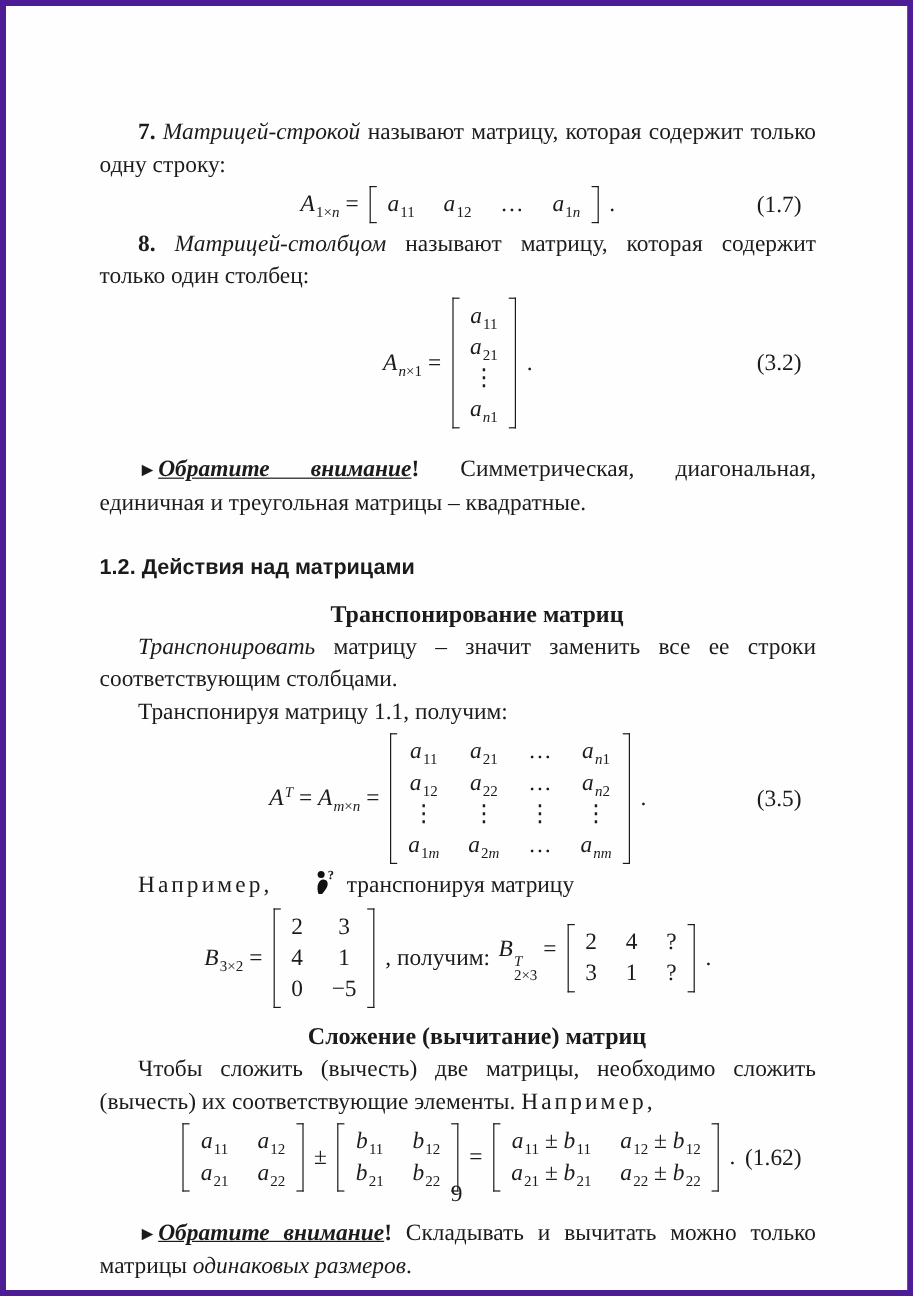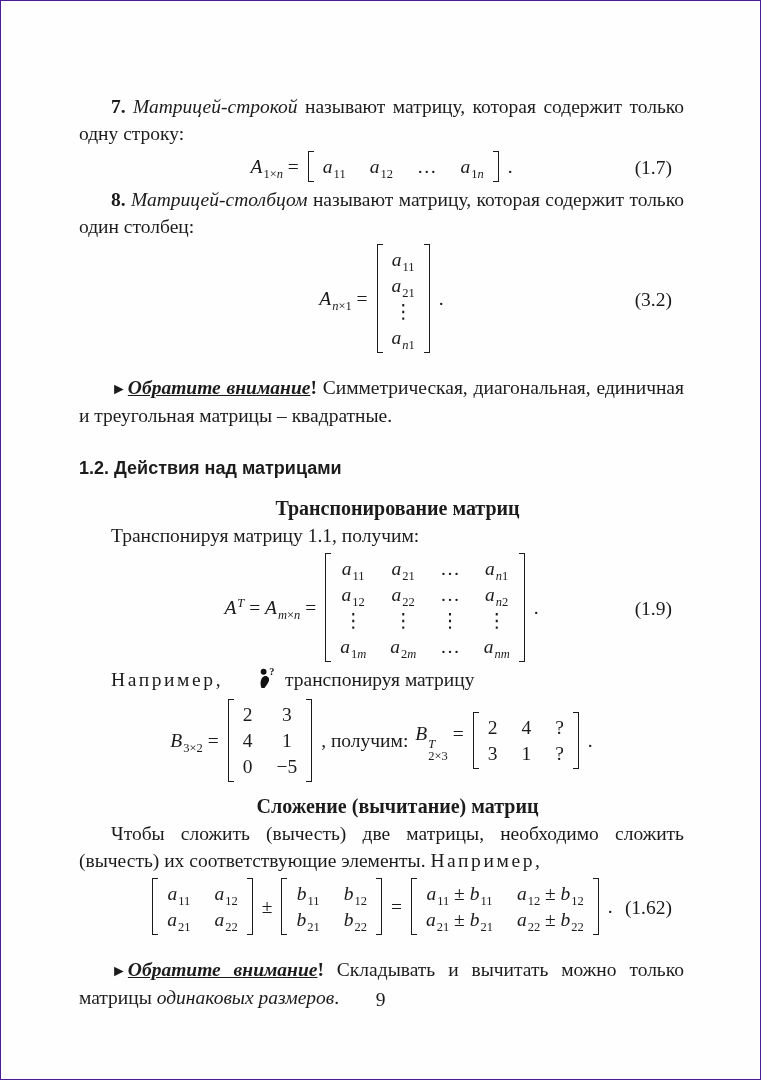--- a/index.html
+++ b/index.html
@@ -1,19 +1,19 @@
 <!DOCTYPE html>
 <html><head>
 <meta charset="utf-8">
 <style>
   * { margin:0; padding:0; box-sizing:border-box; }
   html,body { background:#fff; }
   .page {
     position:relative; width:761px; height:1080px; margin:0 auto;
-    background:#fefefe; border:1px solid #4c1d95; overflow:hidden;
+    background:#fefefe; border:5px solid #4c1d95; overflow:hidden;
     color:#1b1b1b; font-family:"Liberation Serif", serif;
     font-size:19.5px; line-height:27px;
     padding:92px 76px 0 78px;
   }
   .para { text-align:justify; text-indent:32px; }
   i, .it { font-style:italic; }
   b { font-weight:bold; }
   sub { font-size:12.5px; vertical-align:-5px; line-height:0; margin-left:1px; }
   sup { font-size:12.5px; vertical-align:7px; line-height:0; margin-left:1px; }
   .ss { display:inline-flex; flex-direction:column; align-items:flex-start;
@@ -95,20 +95,21 @@
     </span>
     <span class="eqno">(3.2)</span>
   </div>
 
   <p class="para note"><span class="marker">►</span><span class="note-label">Обратите внимание</span><span class="note-bang">!</span> <span>Симметрическая, диагональная, единичная и треугольная матрицы – квадратные.</span></p>
 
   <h2 class="section-title">1.2. Действия над матрицами</h2>
 
   <h3 class="subhead">Транспонирование матриц</h3>
 
+  <p class="para"><i>Транспонировать</i> <span>матрицу – значит заменить все ее строки соответствующим столбцами.</span></p>
 
   <p class="para">Транспонируя матрицу 1.1, получим:</p>
 
   <div class="equation">
     <span class="eqmain">
       <span><i>A</i><sup><i>T</i></sup> = <i>A</i><sub><i>m</i>×<i>n</i></sub> =</span>
       <span class="matrix">
           <span class="mb mbl"></span>
           <span class="mbody" style="grid-template-columns:repeat(4,auto)">
             <span class="mcell"><i>a</i><sub>11</sub></span>
@@ -125,21 +126,21 @@
             <span class="mcell">⋮</span>
             <span class="mcell"><i>a</i><sub>1<i>m</i></sub></span>
             <span class="mcell"><i>a</i><sub>2<i>m</i></sub></span>
             <span class="mcell">…</span>
             <span class="mcell"><i>a</i><sub><i>n</i><i>m</i></sub></span>
           </span>
           <span class="mb mbr"></span>
         </span>
       <span>.</span>
     </span>
-    <span class="eqno">(1.9)</span>
+    <span class="eqno">(3.5)</span>
   </div>
 
   <p class="para"><span class="spaced">Например,</span><span class="lead-icon"><svg width="19" height="23" viewBox="0 0 22 26">
           <circle cx="6.5" cy="5.2" r="3.4" fill="#111"></circle>
           <path d="M4 24 C1.5 17 4 10.5 8 10 C11.5 9.6 13.6 12.5 12.6 16 C11.7 18.9 9.5 21.5 7.5 24 Z" fill="#111"></path>
           <text x="13" y="9.5" font-size="12" font-weight="bold" font-family="serif" fill="#111">?</text>
         </svg></span> <span>транспонируя матрицу</span></p>
 
   <div class="exline">
     <span><i>B</i><sub>3×2</sub> =</span>

